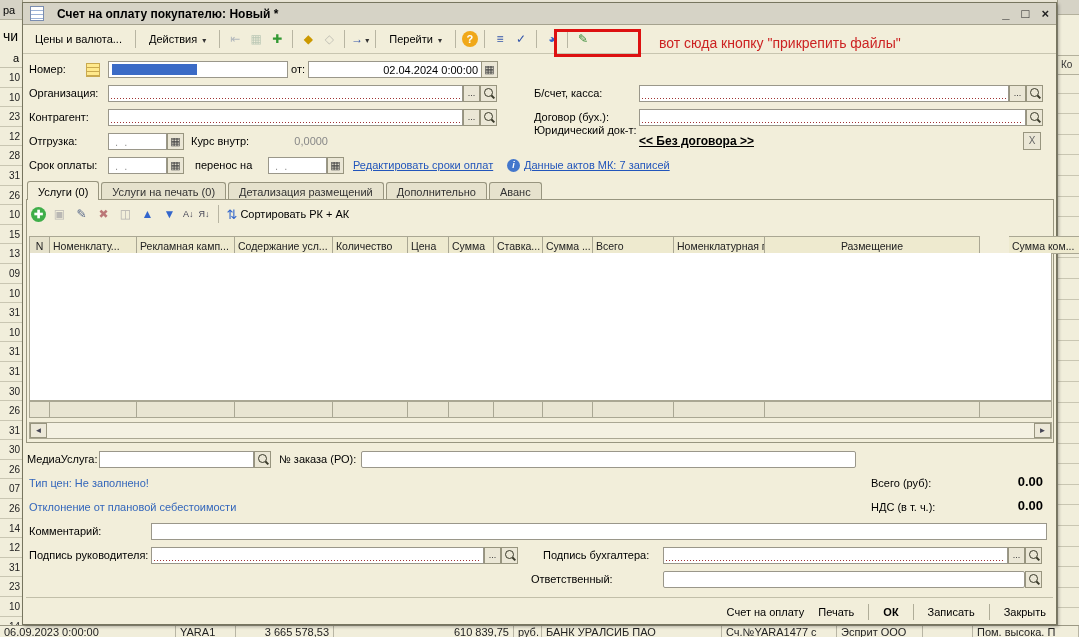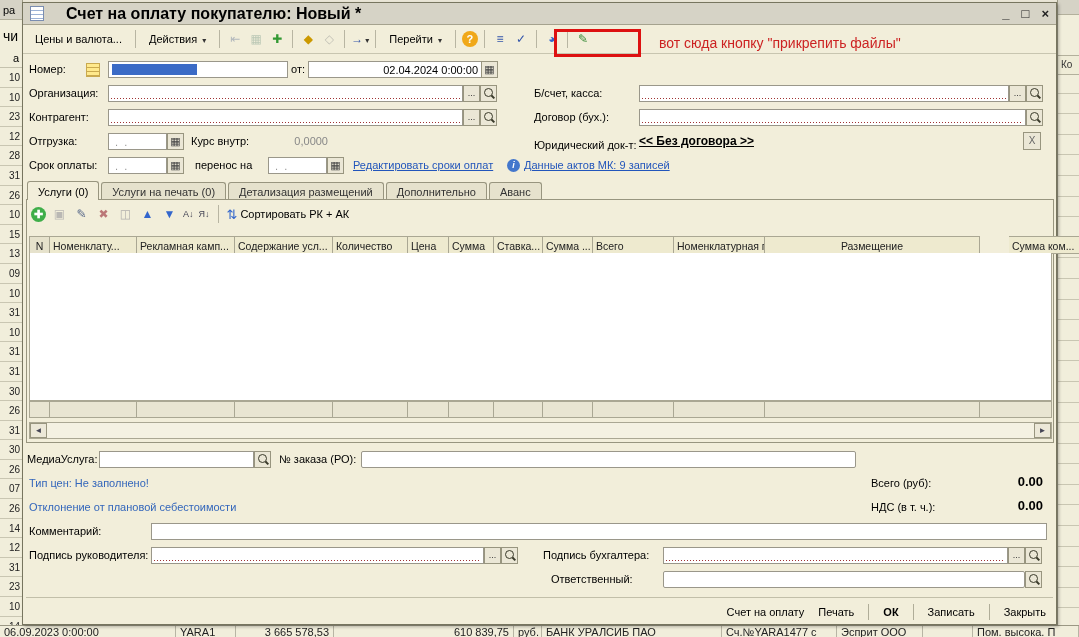--- a/index.html
+++ b/index.html
@@ -20,21 +20,21 @@
   #bottomstrip{position:absolute;left:0;top:625px;width:1079px;height:12px;background:#f1eedb;border-top:1px solid #9b9884;overflow:hidden;display:flex}
   .bcell{height:14px;line-height:13px;font-size:11px;border-right:1px solid #b8b5a4;padding:0 4px;box-sizing:border-box;white-space:nowrap;overflow:hidden;color:#222}
   .bcell.r{text-align:right}
   
   #dialog{position:absolute;left:22px;top:2px;width:1035px;height:623px;background:#f2eeda;
           border:1px solid #77755f;box-shadow:2px 2px 3px rgba(0,0,0,.25);box-sizing:border-box}
   .titlebar{position:absolute;top:0;left:0;right:0;height:22px;background:#d6d3c6;border-bottom:1px solid #a5a28e;
             display:flex;align-items:center;padding:0 7px;box-sizing:border-box}
   .doc-ico{width:14px;height:15px;background:#fff;border:1px solid #7a8db0;
            background-image:repeating-linear-gradient(#fff 0 3px,#9db3d6 3px 4px);box-sizing:border-box}
-  .title{font-size:16px;font-weight:bold;margin-left:22px;white-space:nowrap}
+  .title{font-size:12px;font-weight:bold;margin-left:13px;white-space:nowrap}
   .winctl{margin-left:auto;display:flex;gap:12px;font-size:13px;font-weight:bold;color:#222}
   .winctl span{cursor:pointer;line-height:14px}
   
   .tbar{position:absolute;top:22px;left:0;right:0;height:29px;display:flex;align-items:center;gap:3px;
         padding:0 5px;border-bottom:1px solid #c8c5b0;box-sizing:border-box}
   .tbtn{font-size:11px;padding:3px 6px;white-space:nowrap;border:1px solid transparent;cursor:pointer}
   .caret{font-size:8px;color:#333;margin-left:2px}
   .vsep{width:1px;height:18px;background:#b8b5a2;margin:0 3px}
   .icn{width:18px;height:18px;text-align:center;line-height:18px;font-size:12px;cursor:pointer}
   .dim{opacity:.45}
@@ -252,33 +252,33 @@
   <span class="btn17" style="left:457px;top:106px"><span class="mag"></span></span>
   <span class="lbl" style="left:511px;top:106px">Договор (бух.):</span>
   <input class="inp req" style="left: 616px; top: 106px; width: 387px;">
   <span class="btn17" style="left:1003px;top:106px"><span class="mag"></span></span>
 
   <span class="lbl" style="left:6px;top:130px">Отгрузка:</span>
   <input class="inp" style="left: 85px; top: 130px; width: 59px; color: rgb(153, 153, 153);" value=" .  .">
   <span class="btn17 cal" style="left:144px;top:130px">▦</span>
   <span class="lbl" style="left:168px;top:130px">Курс внутр:</span>
   <span class="lbl grey" style="left:215px;top:130px;width:90px;text-align:right">0,0000</span>
-  <span class="lbl" style="left:511px;top:134px">Юридический док-т:</span>
+  <span class="lbl" style="left:511px;top:119px">Юридический док-т:</span>
   <span class="legal" style="left:616px;top:129px">&lt;&lt; Без договора &gt;&gt;</span>
   <span class="btn17" style="left:1000px;top:129px;width:18px;height:18px;font-size:10px;line-height:16px;color:#666">X</span>
 
   <span class="lbl" style="left:6px;top:154px">Срок оплаты:</span>
   <input class="inp" style="left: 85px; top: 154px; width: 59px; color: rgb(153, 153, 153);" value=" .  .">
   <span class="btn17 cal" style="left:144px;top:154px">▦</span>
   <span class="lbl" style="left:172px;top:154px">перенос на</span>
   <input class="inp" style="left: 245px; top: 154px; width: 59px; color: rgb(153, 153, 153);" value=" .  .">
   <span class="btn17 cal" style="left:304px;top:154px">▦</span>
   <span class="link" style="left:330px;top:154px">Редактировать сроки оплат</span>
   <span class="info-ico" style="left:484px;top:156px">i</span>
-  <span class="link" style="left:501px;top:154px">Данные актов МК: 9 записей</span>
+  <span class="link" style="left:501px;top:154px">Данные актов МК: 7 записей</span>
 
   <div id="tabs">
       <span class="tab active">Услуги (0)</span>
       <span class="tab">Услуги на печать (0)</span>
       <span class="tab">Детализация размещений</span>
       <span class="tab">Дополнительно</span>
       <span class="tab">Аванс</span>
     </div>
 
   <div id="panel">
@@ -354,21 +354,21 @@
 
   <span class="lbl" style="left:6px;top:544px">Подпись руководителя:</span>
   <input class="inp req" style="left: 128px; top: 544px; width: 333px;">
   <span class="btn17" style="left:461px;top:544px">...</span>
   <span class="btn17" style="left:478px;top:544px"><span class="mag"></span></span>
   <span class="lbl" style="left:520px;top:544px">Подпись бухгалтера:</span>
   <input class="inp req" style="left: 640px; top: 544px; width: 345px;">
   <span class="btn17" style="left:985px;top:544px">...</span>
   <span class="btn17" style="left:1002px;top:544px"><span class="mag"></span></span>
 
-  <span class="lbl" style="left:528px;top:568px">Ответственный:</span>
+  <span class="lbl" style="left:508px;top:568px">Ответственный:</span>
   <input class="inp" style="left: 640px; top: 568px; width: 362px; border-radius: 2px;">
   <span class="btn17" style="left:1002px;top:568px"><span class="mag"></span></span>
 
   <div id="fsepline"></div>
   <div id="footerBtns">
       <span class="fbtn">Счет на оплату</span>
       <span class="fbtn">Печать</span>
       <span class="fsep"></span>
       <span class="fbtn bold">ОК</span>
       <span class="fsep"></span>

